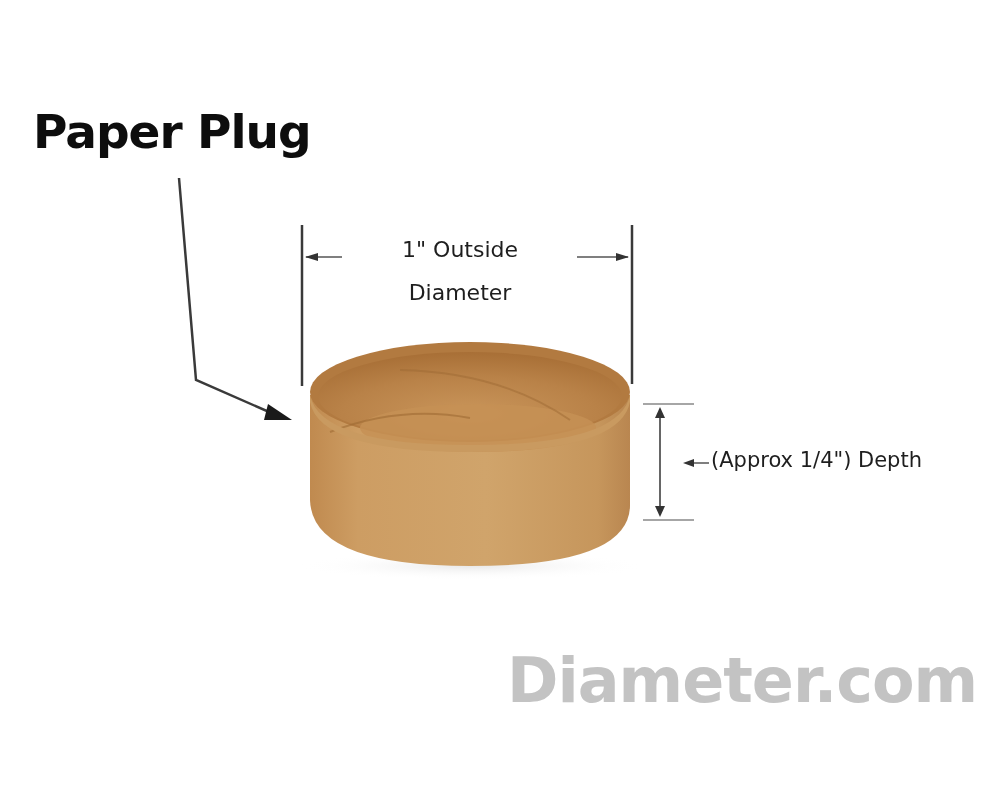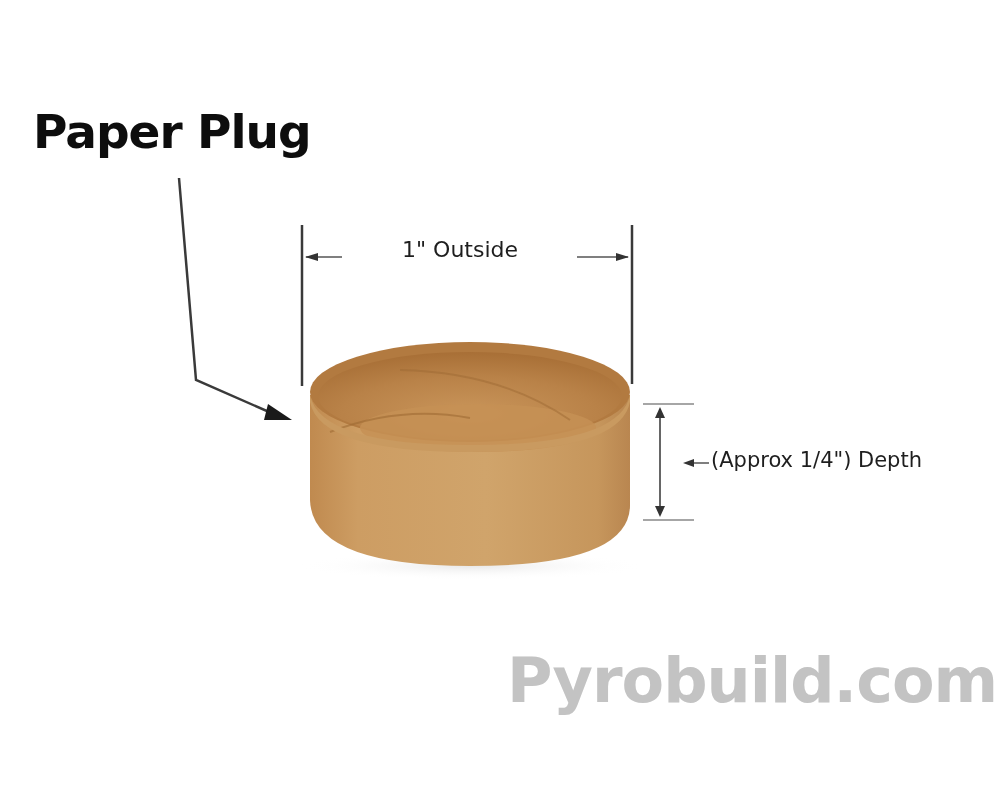--- a/index.html
+++ b/index.html
@@ -119,17 +119,18 @@
   <polygon points="660,407 655,418 665,418" fill="#333"></polygon>
   <polygon points="660,517 655,506 665,506" fill="#333"></polygon>
   <line x1="686" y1="463" x2="709" y2="463" stroke="#555" stroke-width="1.5"></line>
   <polygon points="683,463 694,459 694,467" fill="#333"></polygon>
 </svg>
 
 <div class="title">Paper Plug</div>
 
 <div class="dim-label">
   <div>1" Outside</div>
+  <div>Diameter</div>
 </div>
 
 <div class="depth-label">(Approx 1/4") Depth</div>
 
-<div class="watermark">Pyrobuild.com</div>
+<div class="watermark">Diameter.com</div>
 
 </body></html>

